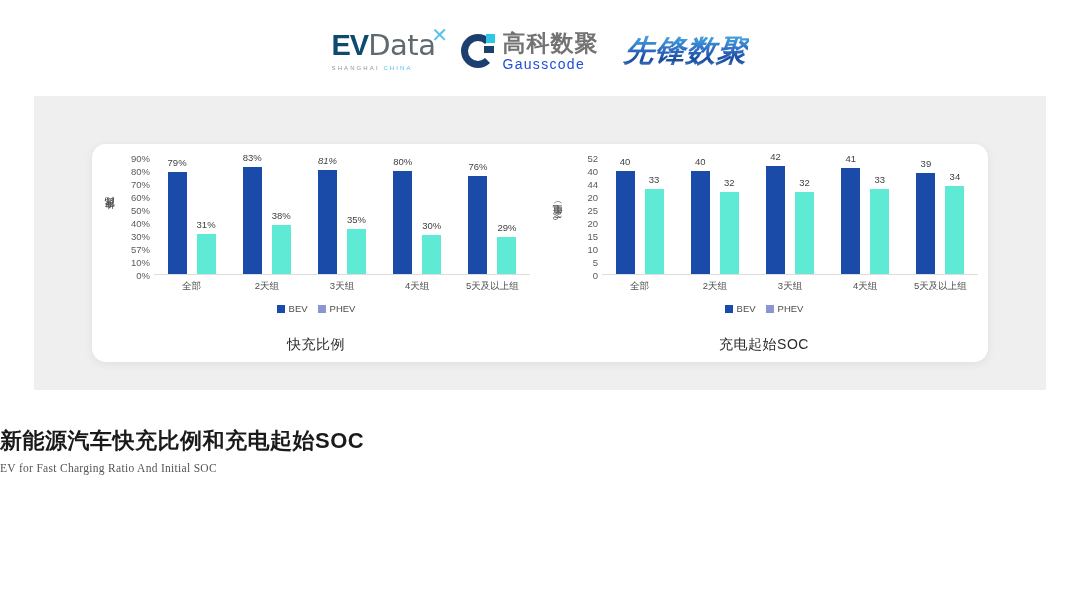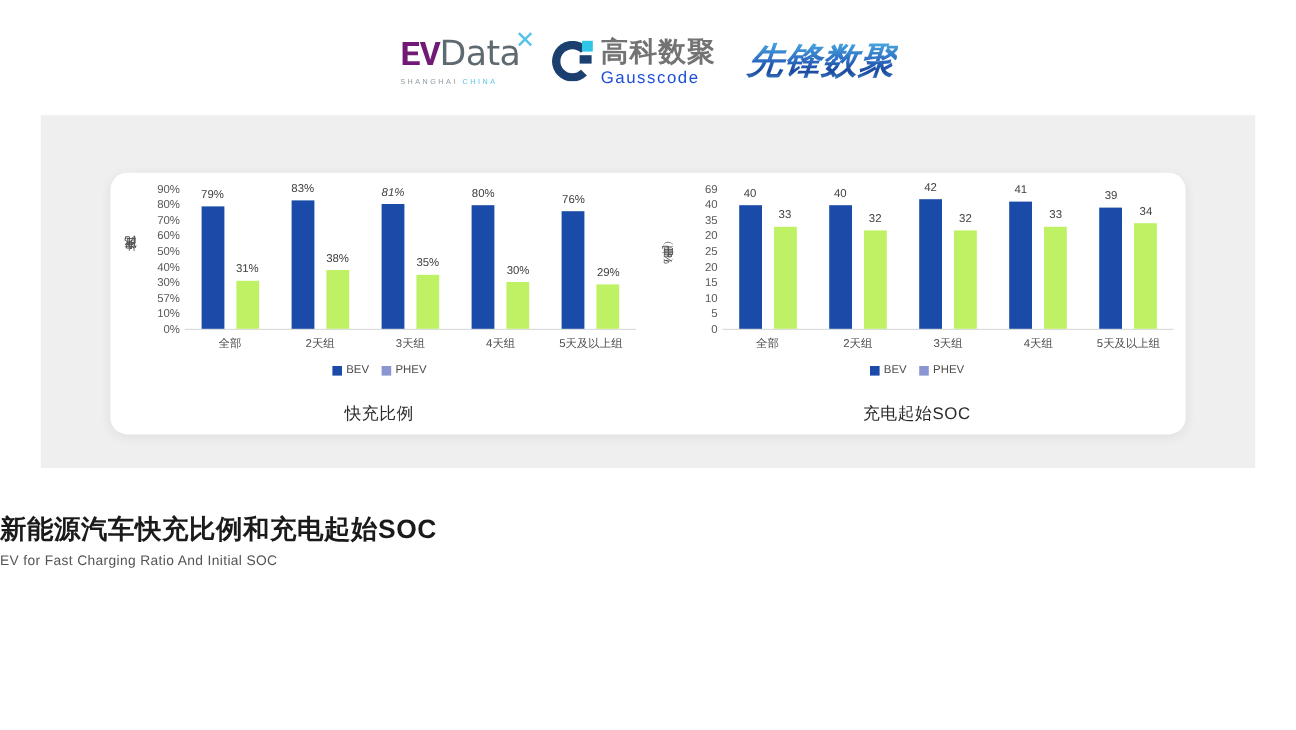--- a/index.html
+++ b/index.html
@@ -18,21 +18,21 @@
     justify-content: center;
     gap: 26px;
     padding-top: 6px;
   }
   .logo-evdata { display: flex; flex-direction: column; align-items: flex-start; position: relative; }
   .logo-evdata .word {
     font-size: 29px; letter-spacing: 0.5px; font-weight: 400;
     color: #5f6a70; line-height: 1;
     display: flex; align-items: baseline;
   }
-  .logo-evdata .ev { color: #701a75; font-weight: 600; font-family: Liberation Mono, monospace; letter-spacing: -1px;}
+  .logo-evdata .ev { color: #0c4a6e; font-weight: 600; font-family: Liberation Sans, sans-serif; letter-spacing: -1px;}
   .logo-evdata .data { color: #5f6a70; font-family: "DejaVu Sans", sans-serif; letter-spacing: -0.5px;}
   .logo-evdata .xmark {
     position: absolute; right: -13px; top: -6px;
     color: #55c3e6; font-size: 20px; font-weight: 300;
   }
   .logo-evdata .sub {
     font-size: 6px; letter-spacing: 2.1px; margin-top: 5px; white-space: nowrap;
   }
   .logo-evdata .sub .s1 { color: #8d979d; }
   .logo-evdata .sub .s2 { color: #55c3e6; }
@@ -93,21 +93,21 @@
     position: absolute; right: 4px; transform: translateY(-50%); white-space: nowrap;
   }
   .plot {
     flex: 1; position: relative;
     border-bottom: 1px solid #dcdcdc;
   }
   .groups { position: absolute; inset: 0; display: flex; }
   .group { flex: 1; display: flex; align-items: flex-end; justify-content: center; gap: 10px; position: relative; }
   .bar { width: 19px; position: relative; }
   .bar.bev { background: #1a4ba8; }
-  .bar.phev { background: #bef264; }
+  .bar.phev { background: #5eead4; }
   .bar .vlab {
     position: absolute; top: -15px; left: 50%; transform: translateX(-50%);
     font-size: 9.5px; color: #3f3f3f; white-space: nowrap;
   }
   .xticks { display: flex; margin-left: 52px; margin-top: 5px; }
   .xtick { flex: 1; text-align: center; font-size: 9.5px; color: #4d4d4d; }
   .legend {
     display: flex; justify-content: center; align-items: center; gap: 10px;
     margin-top: 10px; font-size: 9.5px; color: #4d4d4d;
   }
@@ -116,21 +116,21 @@
   .sw-bev { background: #1a4ba8; }
   .sw-phev { background: #8a96d2; }
   .chart-title {
     text-align: center; margin-top: 22px;
     font-size: 14px; color: #2b2b2b; letter-spacing: 0.5px;
   }
 
   
   .caption { text-align: left; margin-top: 36px; }
   .caption .cn { font-size: 22px; font-weight: 700; color: #1a1a1a; letter-spacing: 0.5px; }
-  .caption .en { font-size: 11.5px; color: #555; margin-top: 6px; letter-spacing: 0.3px; }
+  .caption .en { font-size: 11.5px; color: #555; margin-top: 6px; letter-spacing: 0.3px; font-family: Liberation Serif, serif; }
 </style>
 </head>
 <body>
 
 <div class="logo-bar">
 
   <div class="logo-evdata">
     <div class="word">
       <span class="ev">EV</span>
         <span class="data">Data</span>
@@ -236,23 +236,23 @@
           <span>PHEV</span>
         </span>
       </div>
       <div class="chart-title">快充比例</div>
     </div>
 
     <div class="chart-block">
       <div class="plot-wrap">
         <div class="ylabel">电量（%）</div>
         <div class="yticks">
-          <span style="top:0%">69</span>
+          <span style="top:0%">52</span>
           <span style="top:11.1%">40</span>
-          <span style="top:22.2%">35</span>
+          <span style="top:22.2%">44</span>
           <span style="top:33.3%">20</span>
           <span style="top:44.4%">25</span>
           <span style="top:55.5%">20</span>
           <span style="top:66.6%">15</span>
           <span style="top:77.7%">10</span>
           <span style="top:88.8%">5</span>
           <span style="top:100%">0</span>
         </div>
         <div class="plot">
           <div class="groups" id="g1">

